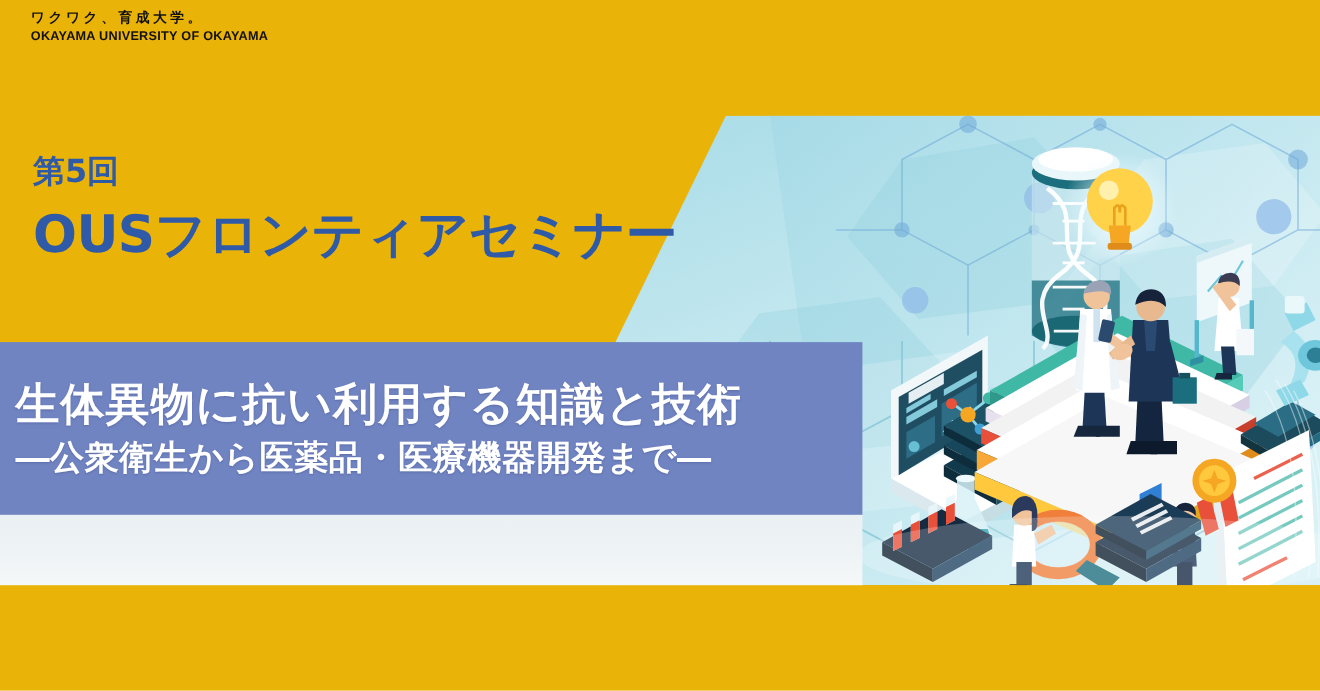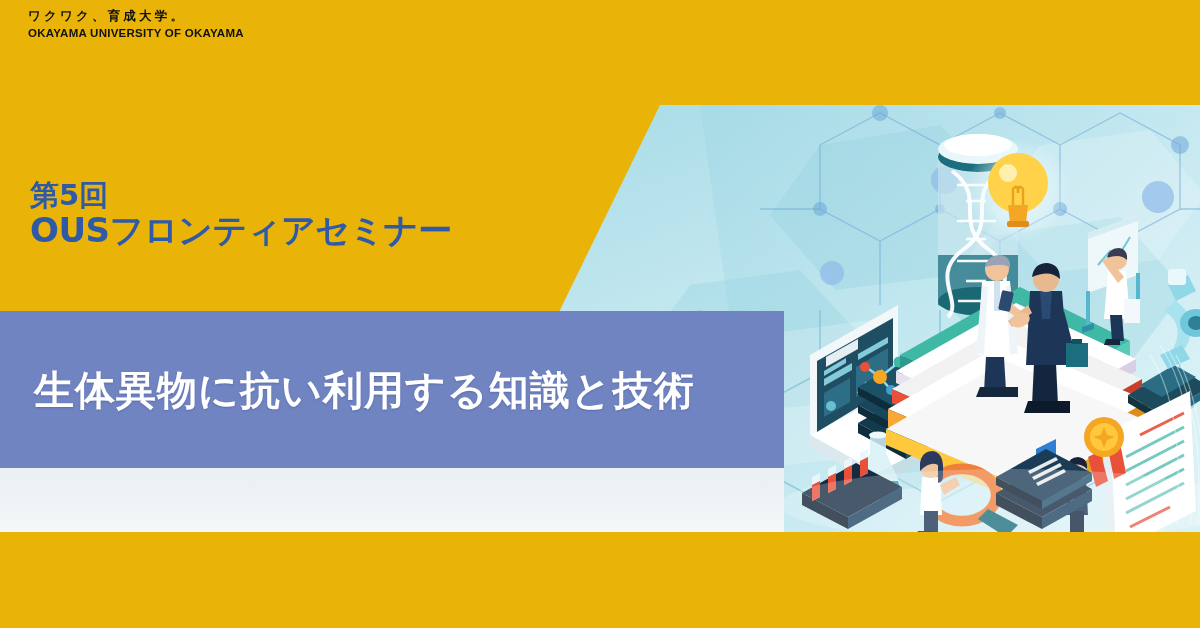--- a/index.html
+++ b/index.html
@@ -53,37 +53,36 @@
     letter-spacing: 0.25px; line-height: 1; white-space: nowrap;
     font-family: "Liberation Sans", sans-serif;
   }
 
   
   #headline-block { position: absolute; left: 30px; top: 140px; }
   #kai-label {
     font-size: 29px; font-weight: 900; color: #2f5aa8;
     line-height: 1.05; letter-spacing: 0px; white-space: nowrap;
     font-family: "DejaVu Sans", sans-serif;
-    margin-top: 40px;
   }
   #seminar-title {
-    margin-top: 2px;
-    font-size: 34px; font-weight: 900; color: #2f5aa8;
+    margin-top: 19px;
+    font-size: 47px; font-weight: 900; color: #2f5aa8;
     line-height: 1.08; letter-spacing: -0.5px; white-space: nowrap;
     font-family: "DejaVu Sans", sans-serif;
   }
 
   
   #subtitle-banner {
     position: absolute;
     left: 0; top: 311px; width: 784px; height: 157px;
     background: #7184c2;
     display: flex; flex-direction: column;
     justify-content: center;
-    padding-left: 34px;
+    padding-left: 14px;
   }
   #subtitle-main {
     color: #ffffff;
     font-size: 40px; font-weight: 700;
     letter-spacing: 1px; line-height: 1.18; white-space: nowrap;
     font-family: "DejaVu Serif", serif;
     text-shadow: 0 1px 2px rgba(40,55,110,0.30);
   }
   #subtitle-sub {
     margin-top: 6px;
@@ -469,15 +468,16 @@
     <div id="logo-en">OKAYAMA UNIVERSITY OF OKAYAMA</div>
   </div>
 
   <div id="headline-block">
     <div id="kai-label">第5回</div>
     <div id="seminar-title">OUSフロンティアセミナー</div>
   </div>
 
   <div id="subtitle-banner">
     <div id="subtitle-main">生体異物に抗い利用する知識と技術</div>
+    <div id="subtitle-sub">―公衆衛生から医薬品・医療機器開発まで―</div>
   </div>
 
 </div>
 
 </body></html>

